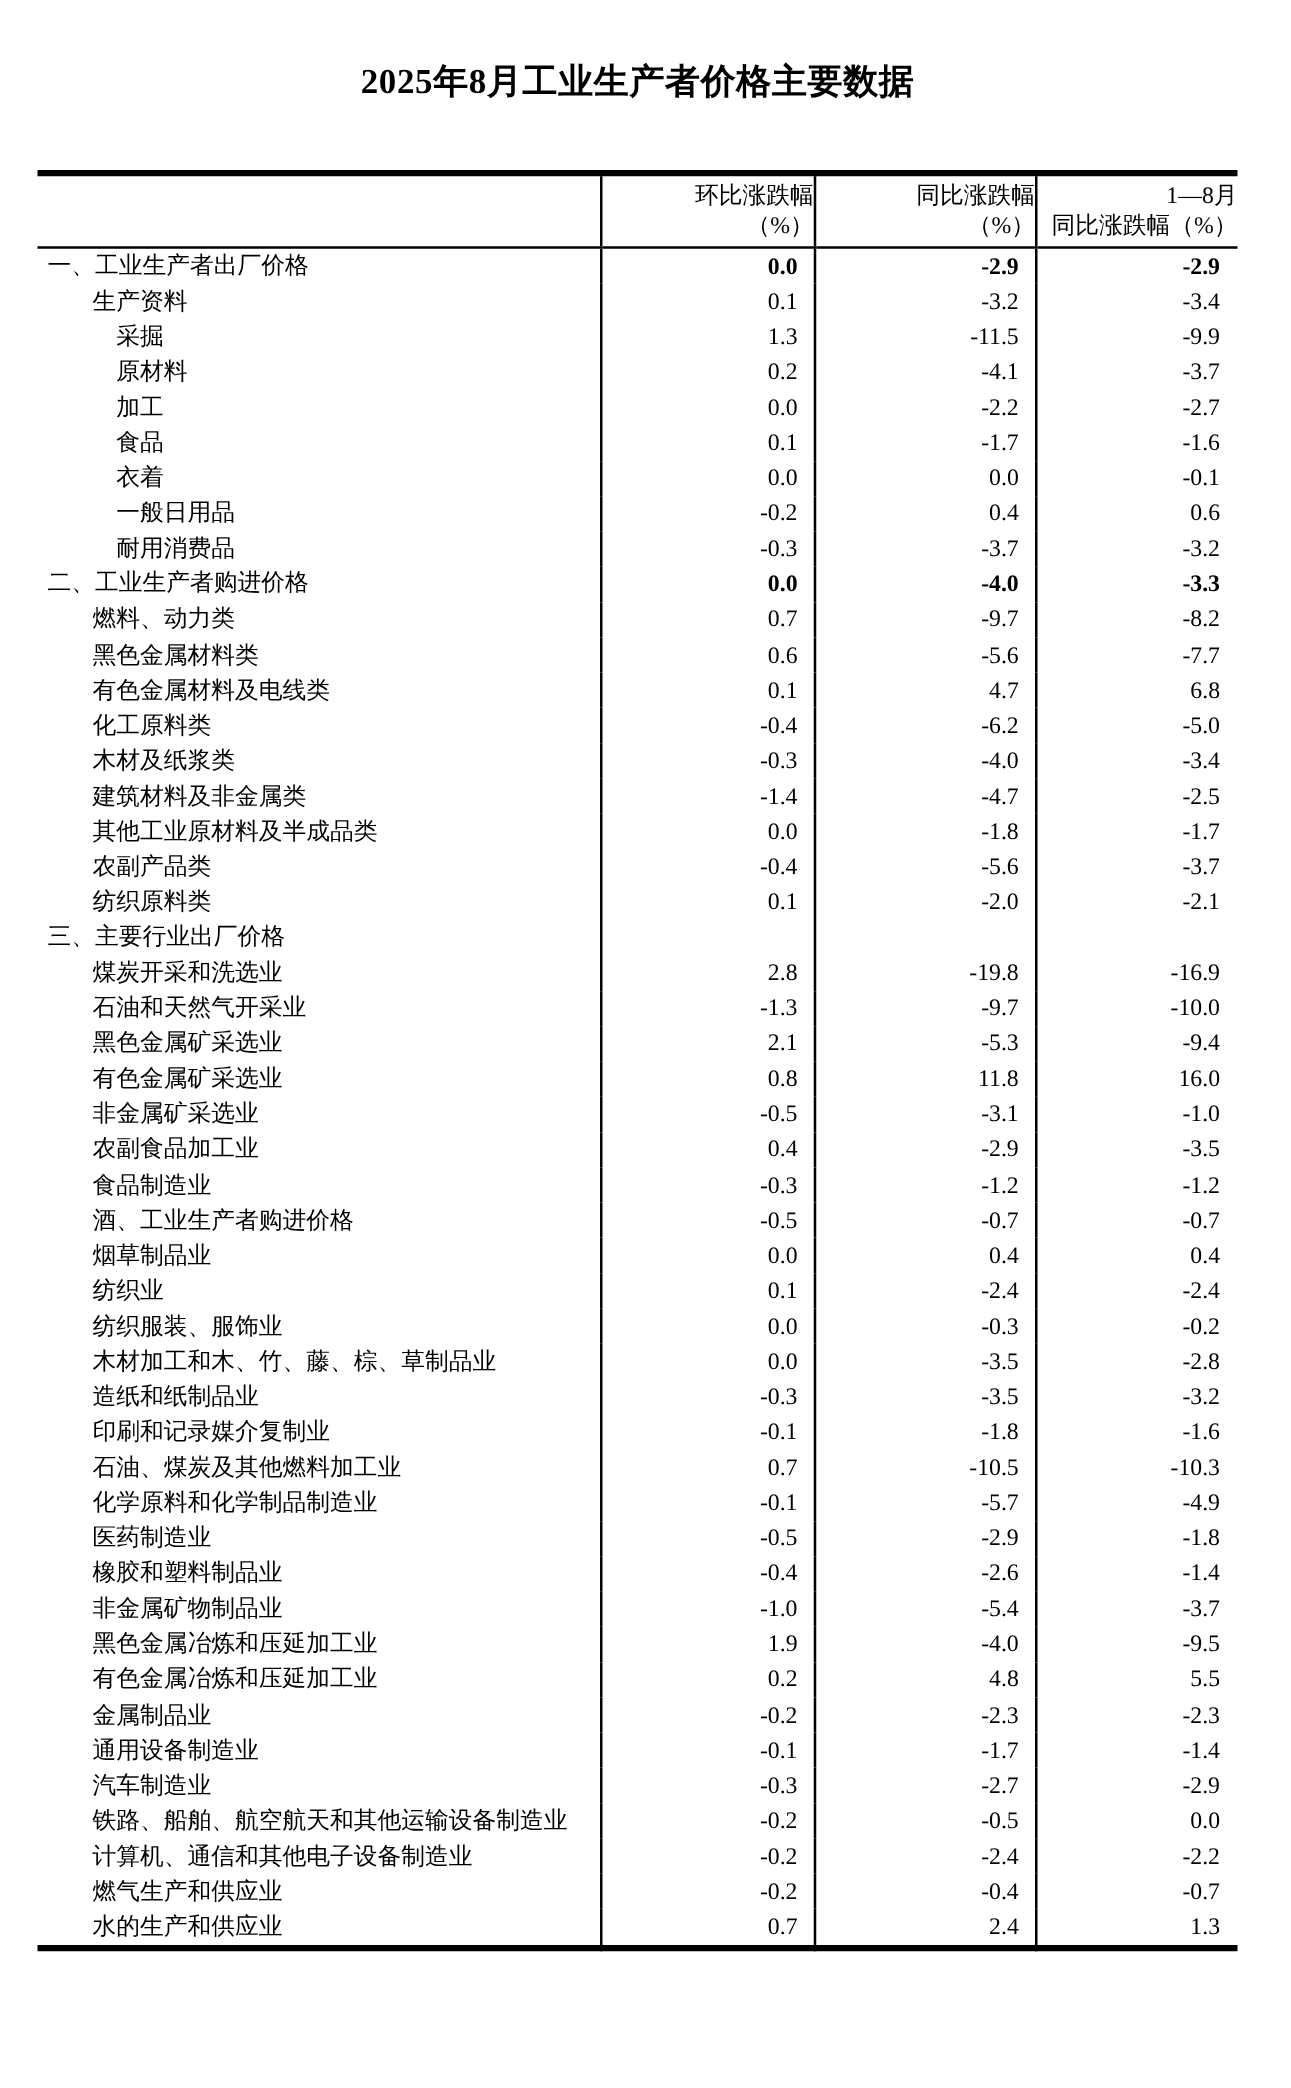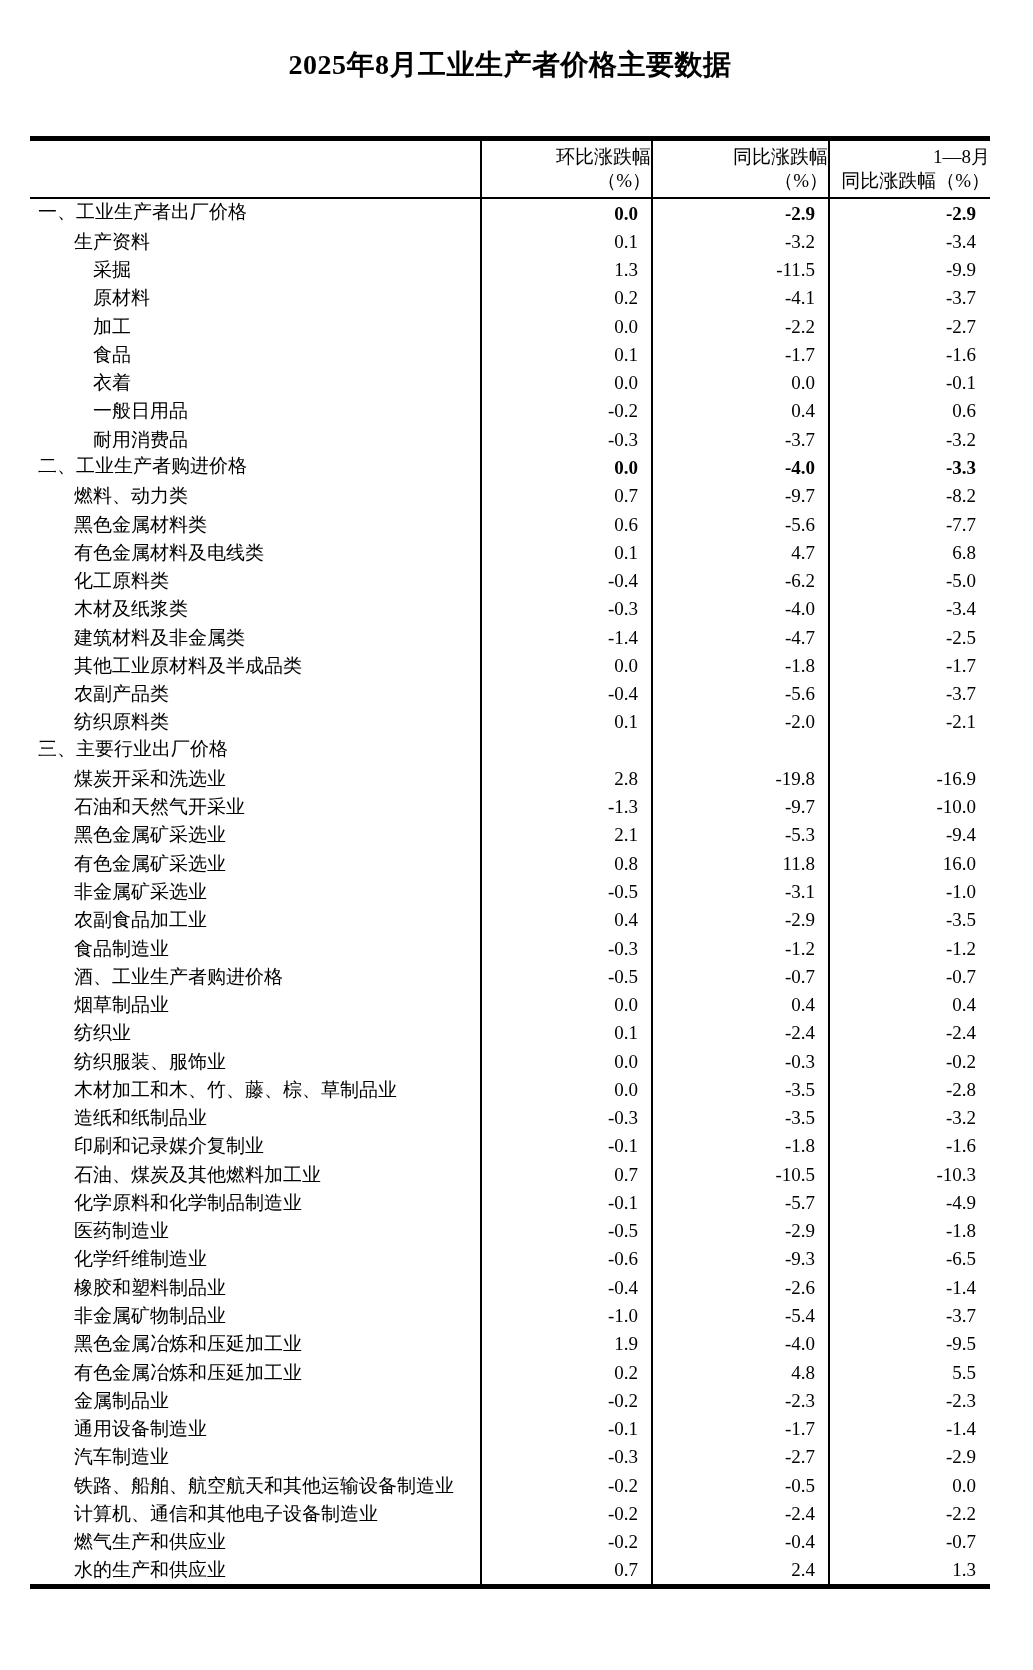--- a/index.html
+++ b/index.html
@@ -320,26 +320,20 @@
     <td class="val vline">-5.7</td>
     <td class="val vline last">-4.9</td>
   </tr>
       <tr>
     <td class="label indent-2">医药制造业</td>
     <td class="val vline">-0.5</td>
     <td class="val vline">-2.9</td>
     <td class="val vline last">-1.8</td>
   </tr>
       <tr>
-    <td class="label indent-2">化学纤维制造业</td>
-    <td class="val vline">-0.6</td>
-    <td class="val vline">-9.3</td>
-    <td class="val vline last">-6.5</td>
-  </tr>
-      <tr>
     <td class="label indent-2">橡胶和塑料制品业</td>
     <td class="val vline">-0.4</td>
     <td class="val vline">-2.6</td>
     <td class="val vline last">-1.4</td>
   </tr>
       <tr>
     <td class="label indent-2">非金属矿物制品业</td>
     <td class="val vline">-1.0</td>
     <td class="val vline">-5.4</td>
     <td class="val vline last">-3.7</td>

